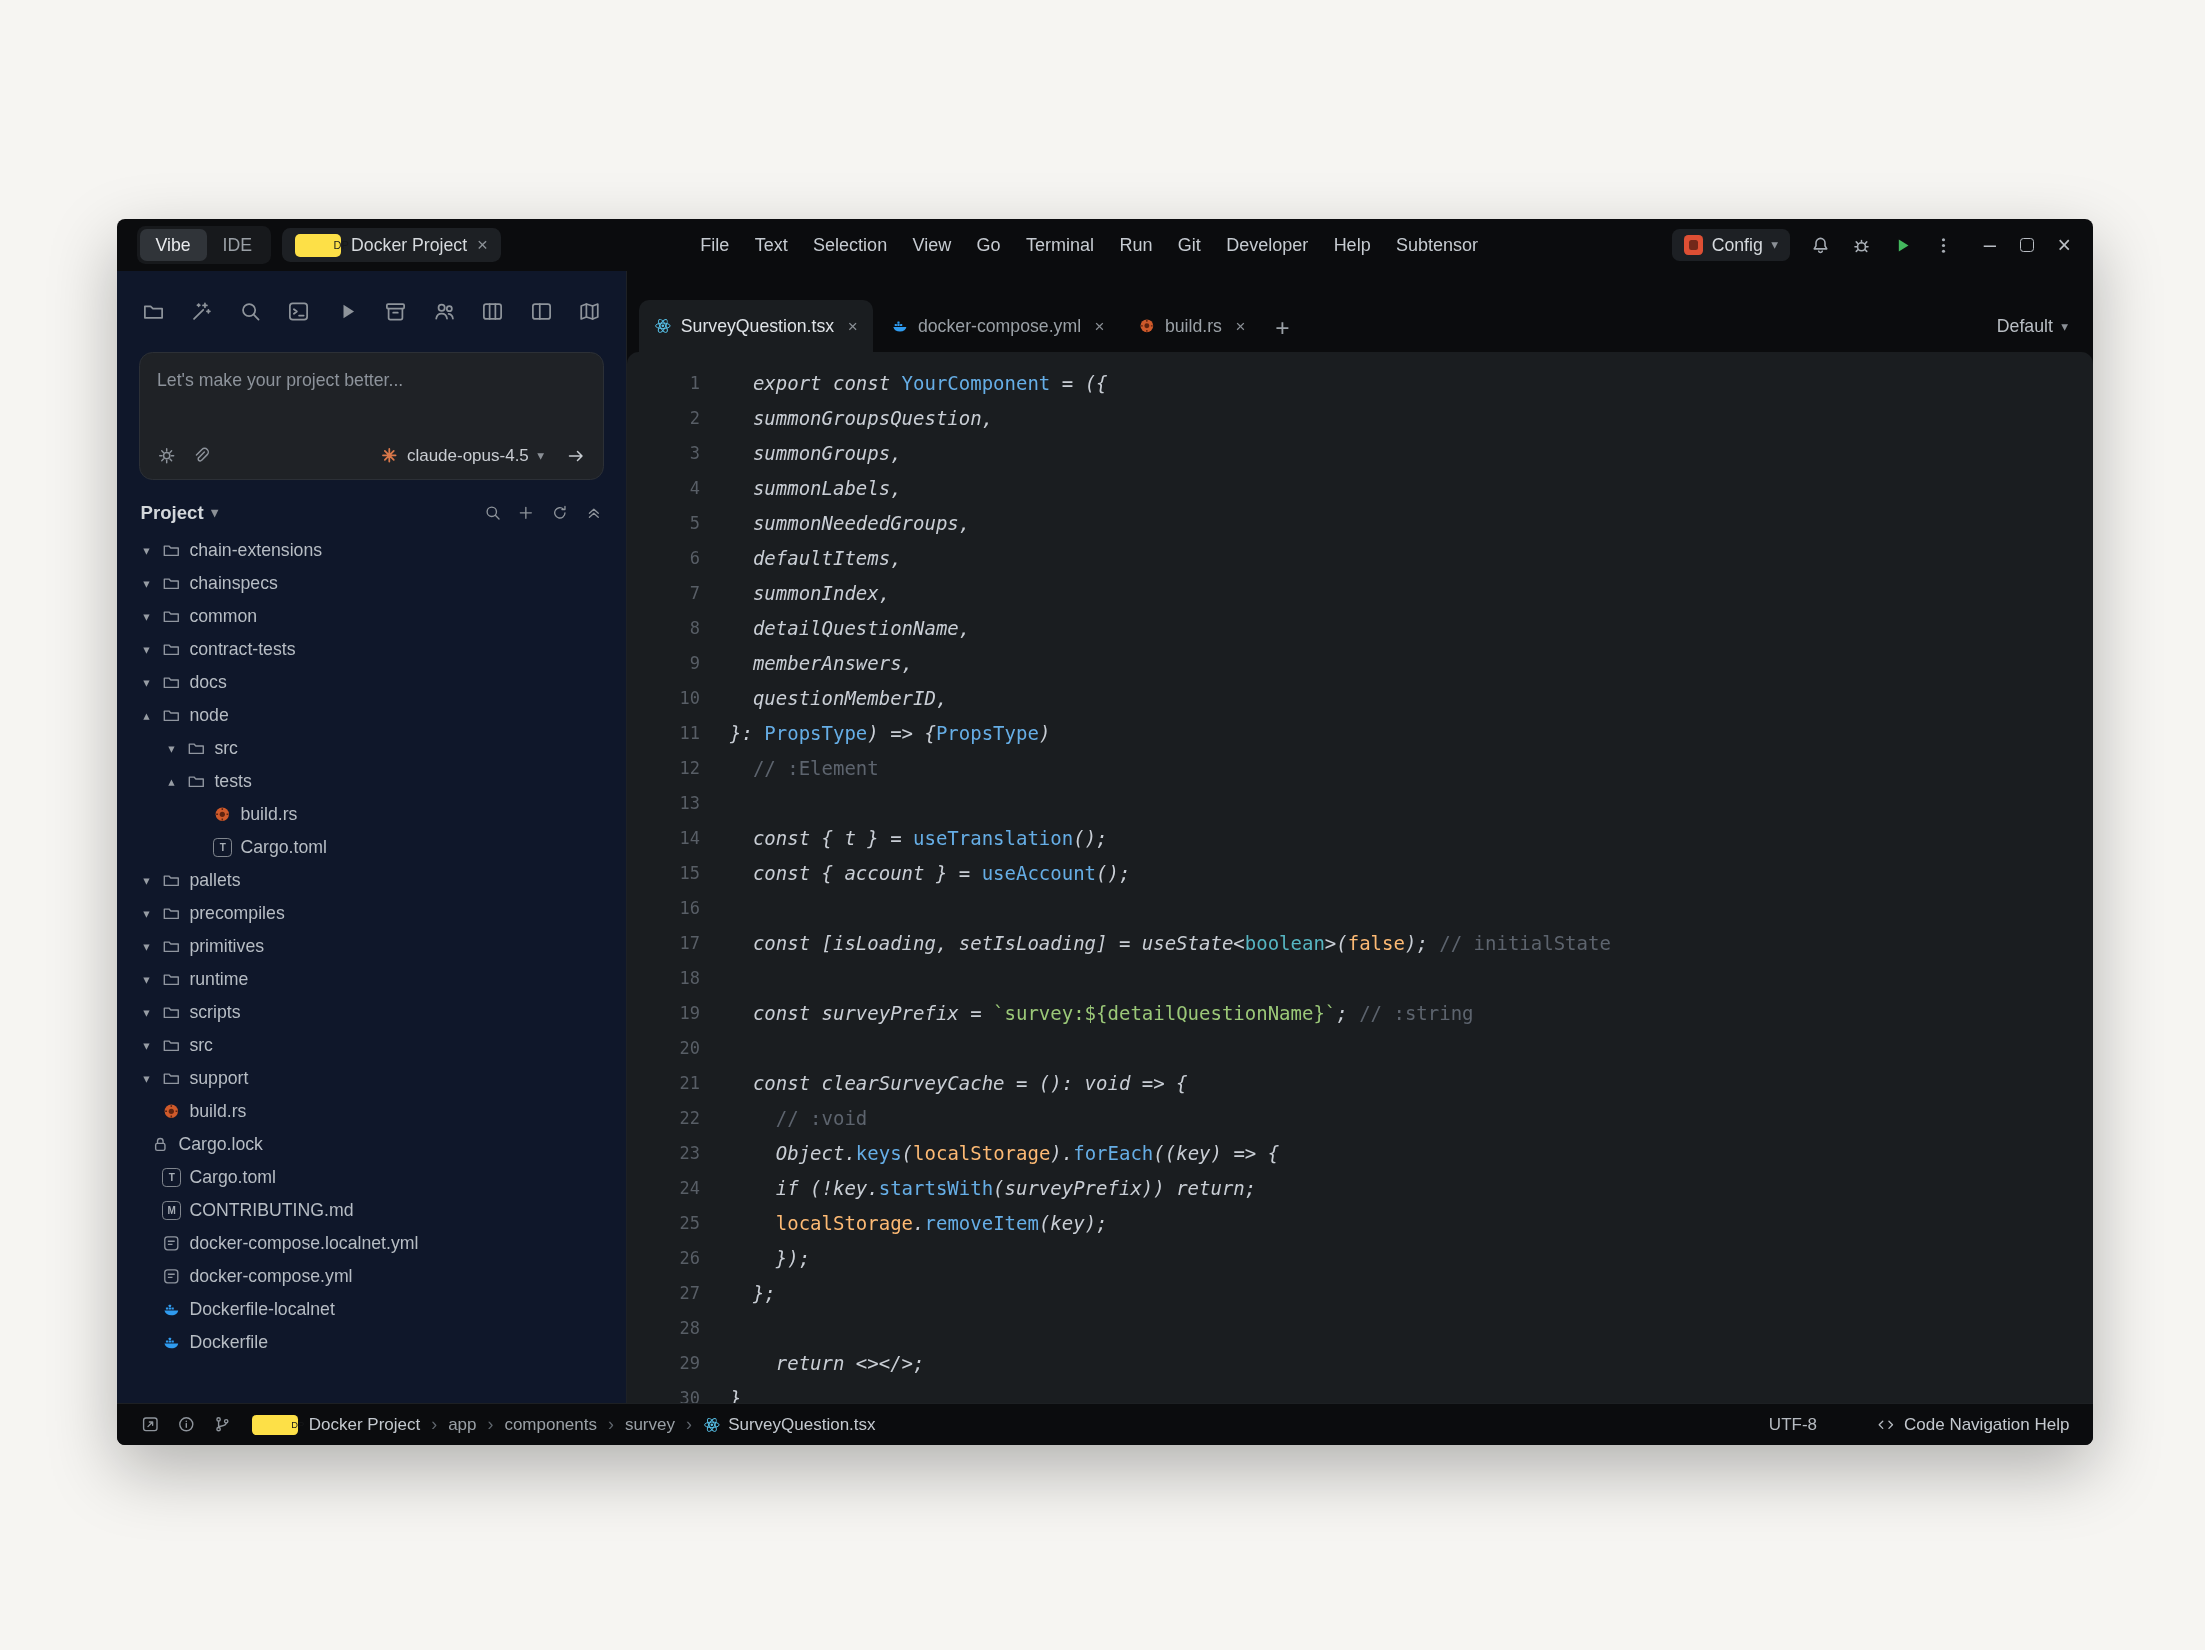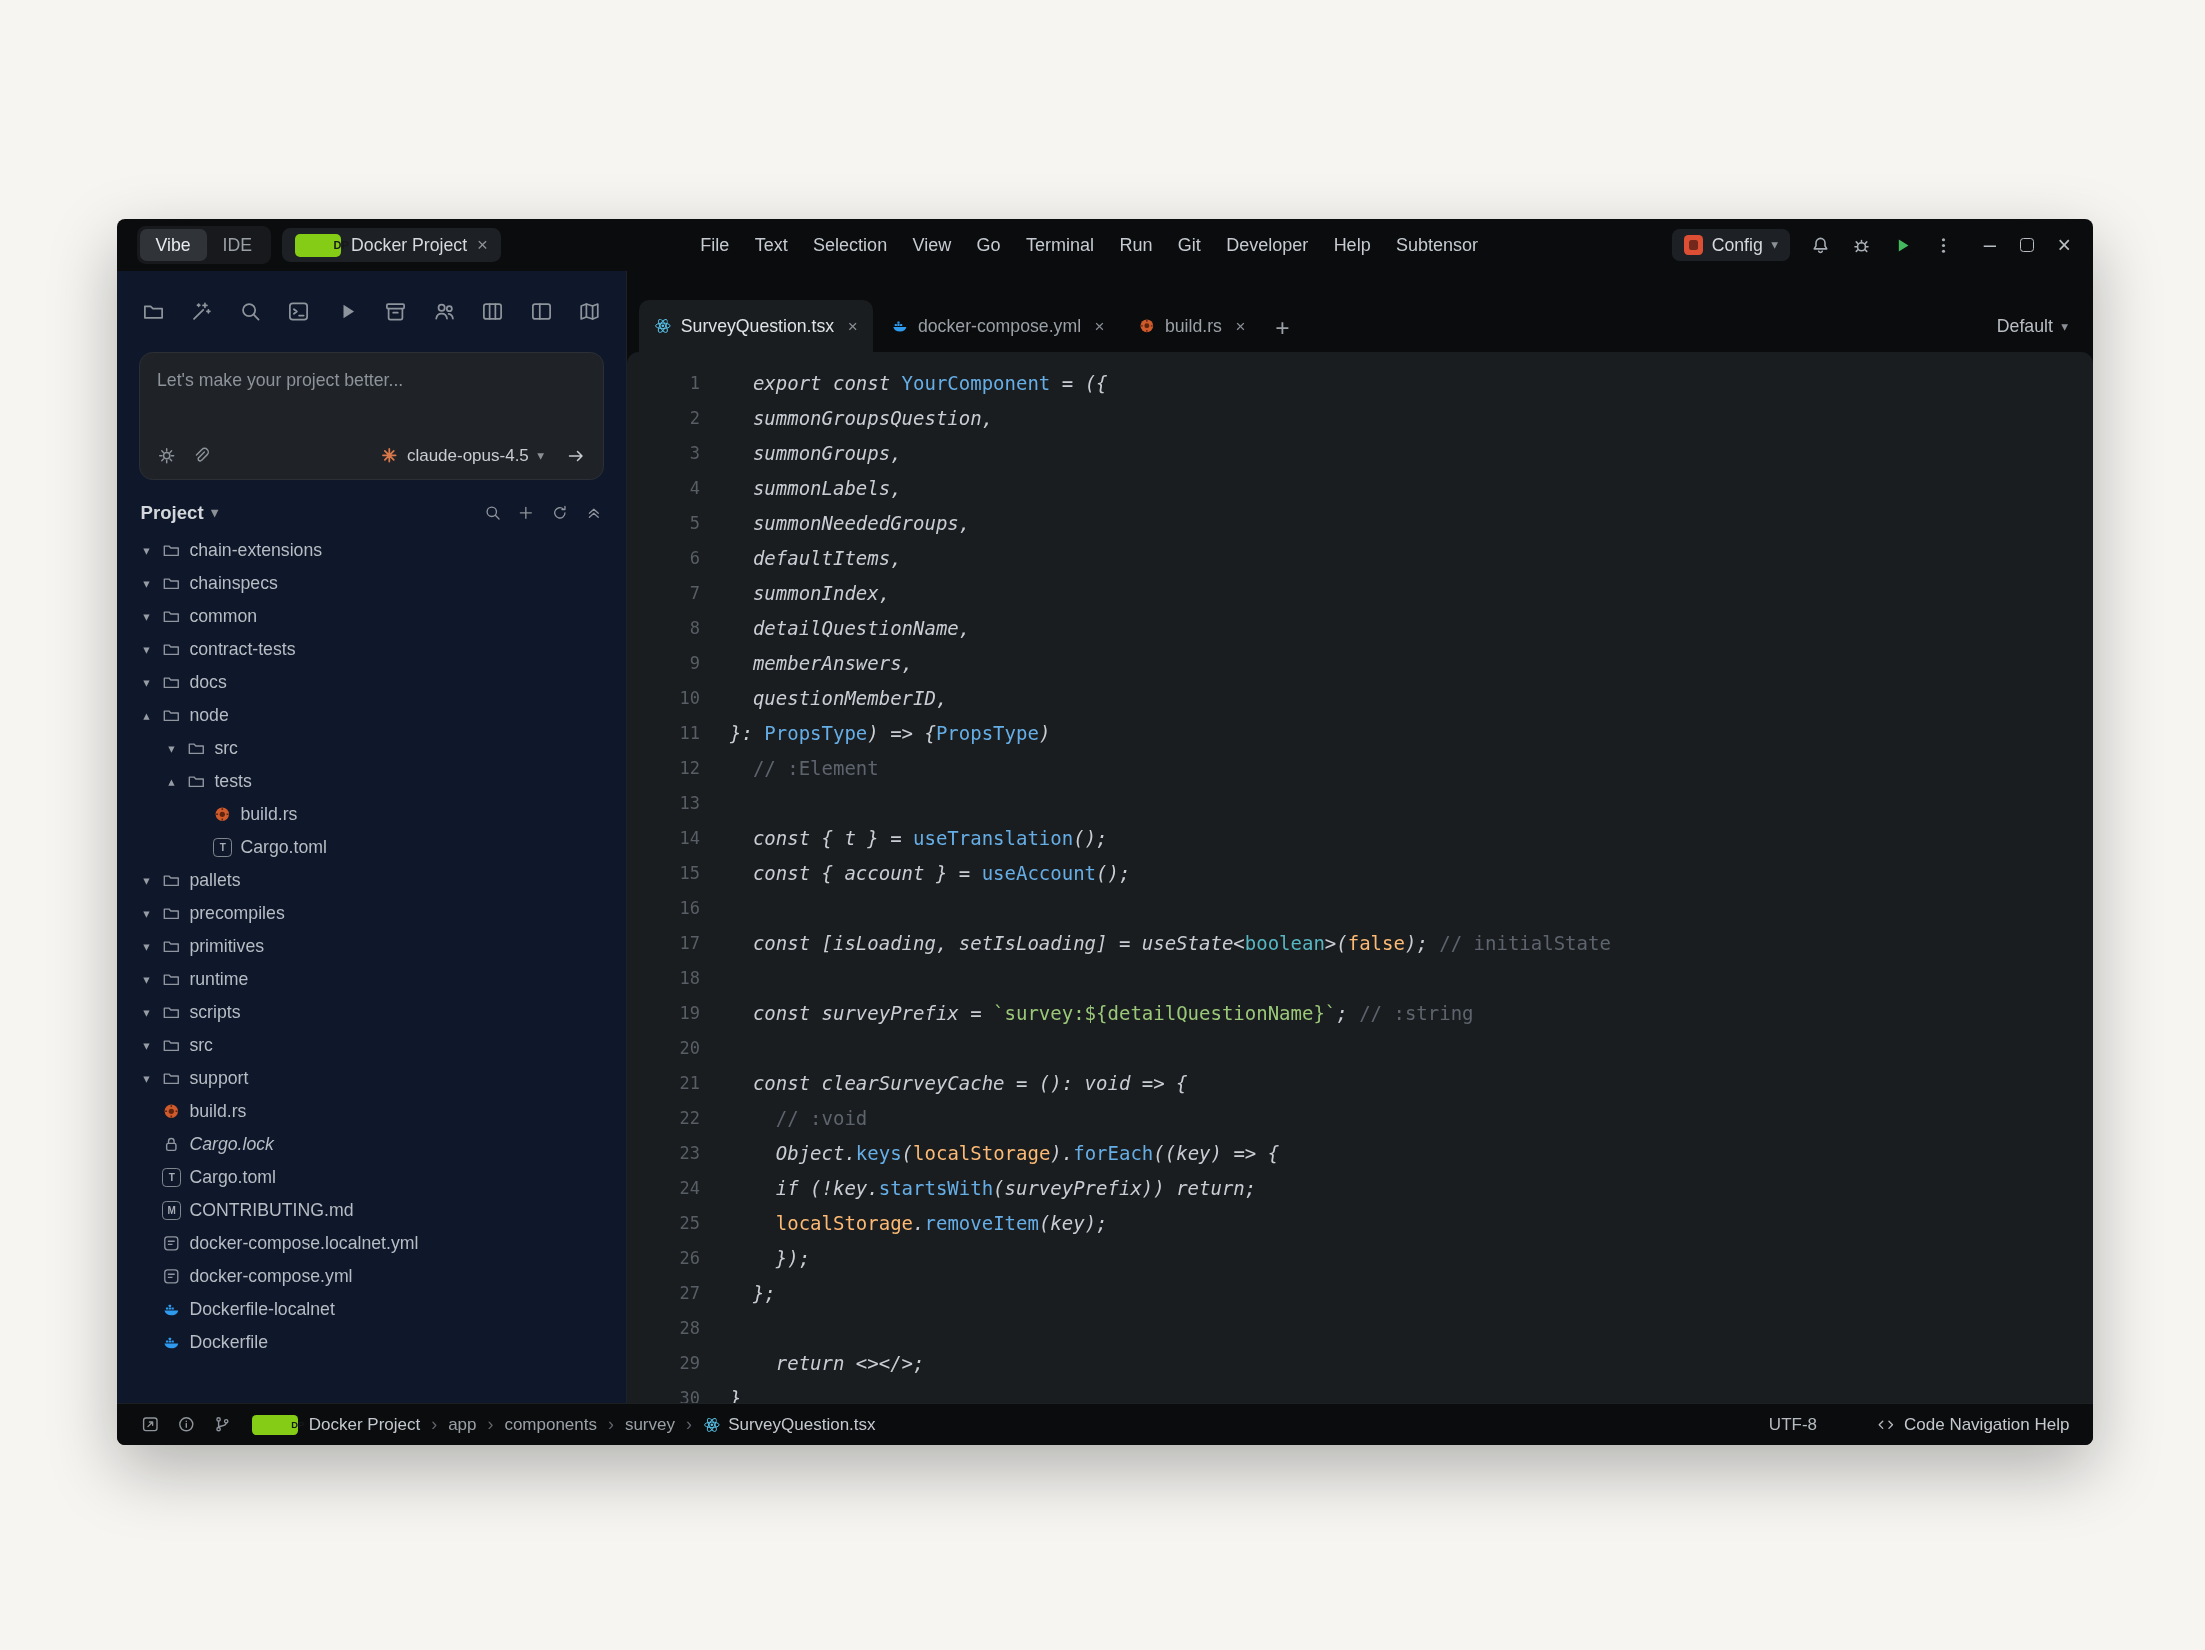--- a/index.html
+++ b/index.html
@@ -12,21 +12,21 @@
     box-shadow:0 25px 68px rgba(0,0,0,.28);
     display:flex; flex-direction:column; color:#c6cbd1;
   }
 
   
   .titlebar { height:52px; flex:0 0 auto; display:flex; align-items:center; padding:0 22px 0 20px; }
   .mode-tabs { display:flex; background:#17191c; border-radius:8.4px; padding:2.5px; }
   .mode-tab { padding:5.9px 16px; font-size:17.7px; color:#9aa0a6; border-radius:6.8px; cursor:default; }
   .mode-tab.active { background:#303439; color:#e9ebee; }
   .proj-tab { display:flex; align-items:center; gap:10px; background:#1d2024; border-radius:8.4px; padding:5.9px 12.7px; margin-left:11.8px; }
-  .dp-badge { width:23px; height:23px; border-radius:5px; background:#84cc16; color:#17181a; font-size:11px; font-weight:bold; display:flex; align-items:center; justify-content:center; flex:0 0 auto;padding-left:46px; }
+  .dp-badge { width:23px; height:23px; border-radius:5px; background:#fde047; color:#17181a; font-size:11px; font-weight:normal; display:flex; align-items:center; justify-content:center; flex:0 0 auto;padding-left:46px; }
   .dp-badge.small { width:20px; height:20px; font-size:9.3px; border-radius:4.2px; }
   .proj-label { font-size:17.7px; color:#d6dade; white-space:nowrap; }
   .close-x { font-size:18.6px; color:#8b9096; line-height:1; }
   .menu { display:flex; margin-left:187px; }
   .menu-item { padding:6.8px 12.7px; font-size:18px; color:#c6cbd1; white-space:nowrap; }
   .tb-right { margin-left:auto; display:flex; align-items:center; gap:20px; }
   .config-chip { display:flex; align-items:center; gap:8.4px; background:#1d2024; border-radius:7.6px; padding:5.9px 11.8px; font-size:17.7px; color:#d6dade; }
   .config-icon { width:19.4px; height:19.4px; border-radius:4.2px; background:#dd4f34; position:relative; display:inline-block; }
   .config-icon::after { content:""; position:absolute; inset:5px; background:rgba(25,10,6,.55); border-radius:2.5px; }
   .caret-glyph { font-size:13.5px; color:#8b9096; line-height:1; }
@@ -465,21 +465,21 @@
               <svg viewBox="0 0 20 20">
                 <circle cx="10" cy="10" r="7.2" fill="#cf5a2b"></circle>
                 <g stroke="#5e2410" stroke-width="1.6">
                   <path d="M10 3.4v2M10 14.6v2M3.4 10h2M14.6 10h2"></path>
                 </g>
                 <circle cx="10" cy="10" r="2.8" fill="#5e2410"></circle>
               </svg>
             </span>
             <span class="t-label" data-name="tree-item-label">build.rs</span>
           </div>
-          <div class="tree-row" data-name="tree-file-Cargo.lock" style="padding-left: 22px; font-style: italic;">
+          <div class="tree-row" data-name="tree-file-Cargo.lock" style="padding-left: 11px;">
             <span class="caret" data-name="caret-spacer"></span>
             <span class="t-icon" data-name="lock-icon">
               <svg viewBox="0 0 20 20" fill="none" stroke="currentColor" stroke-width="1.5" stroke-linecap="round" stroke-linejoin="round">
                 <rect x="5" y="9" width="10" height="7.5" rx="1.8"></rect>
                 <path d="M7 9V6.8a3 3 0 0 1 6 0V9"></path>
               </svg>
             </span>
             <span class="t-label" data-name="tree-item-label">Cargo.lock</span>
           </div>
           <div class="tree-row" data-name="tree-file-Cargo.toml" style="padding-left: 22px;">

